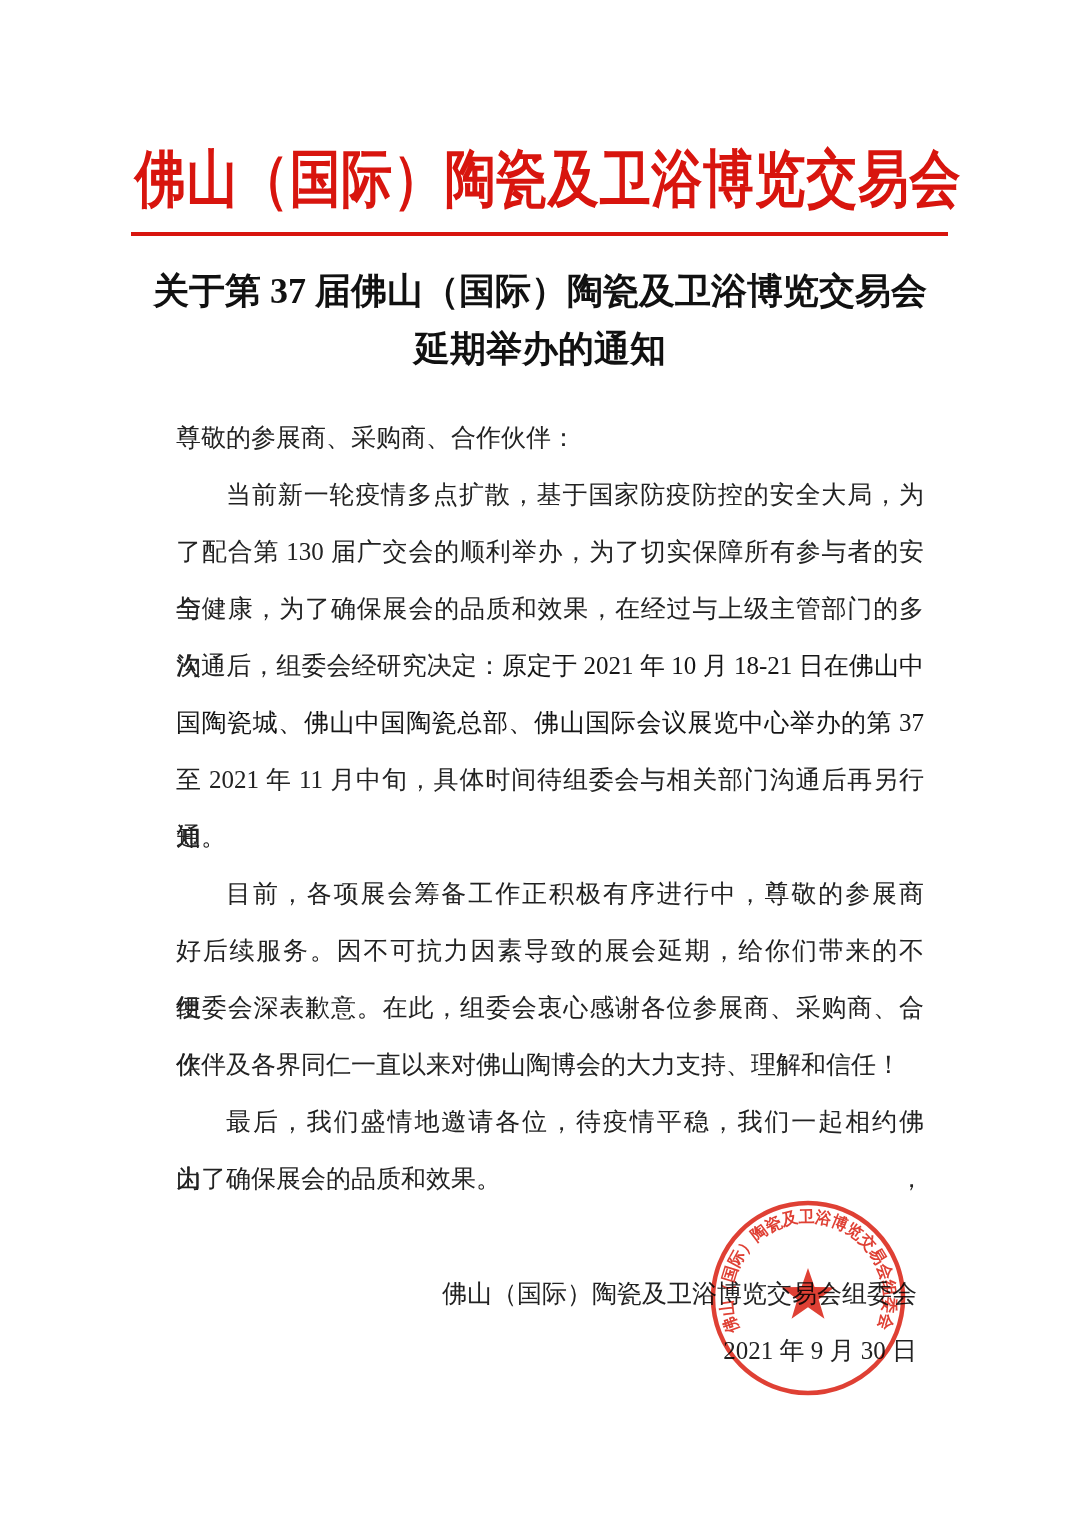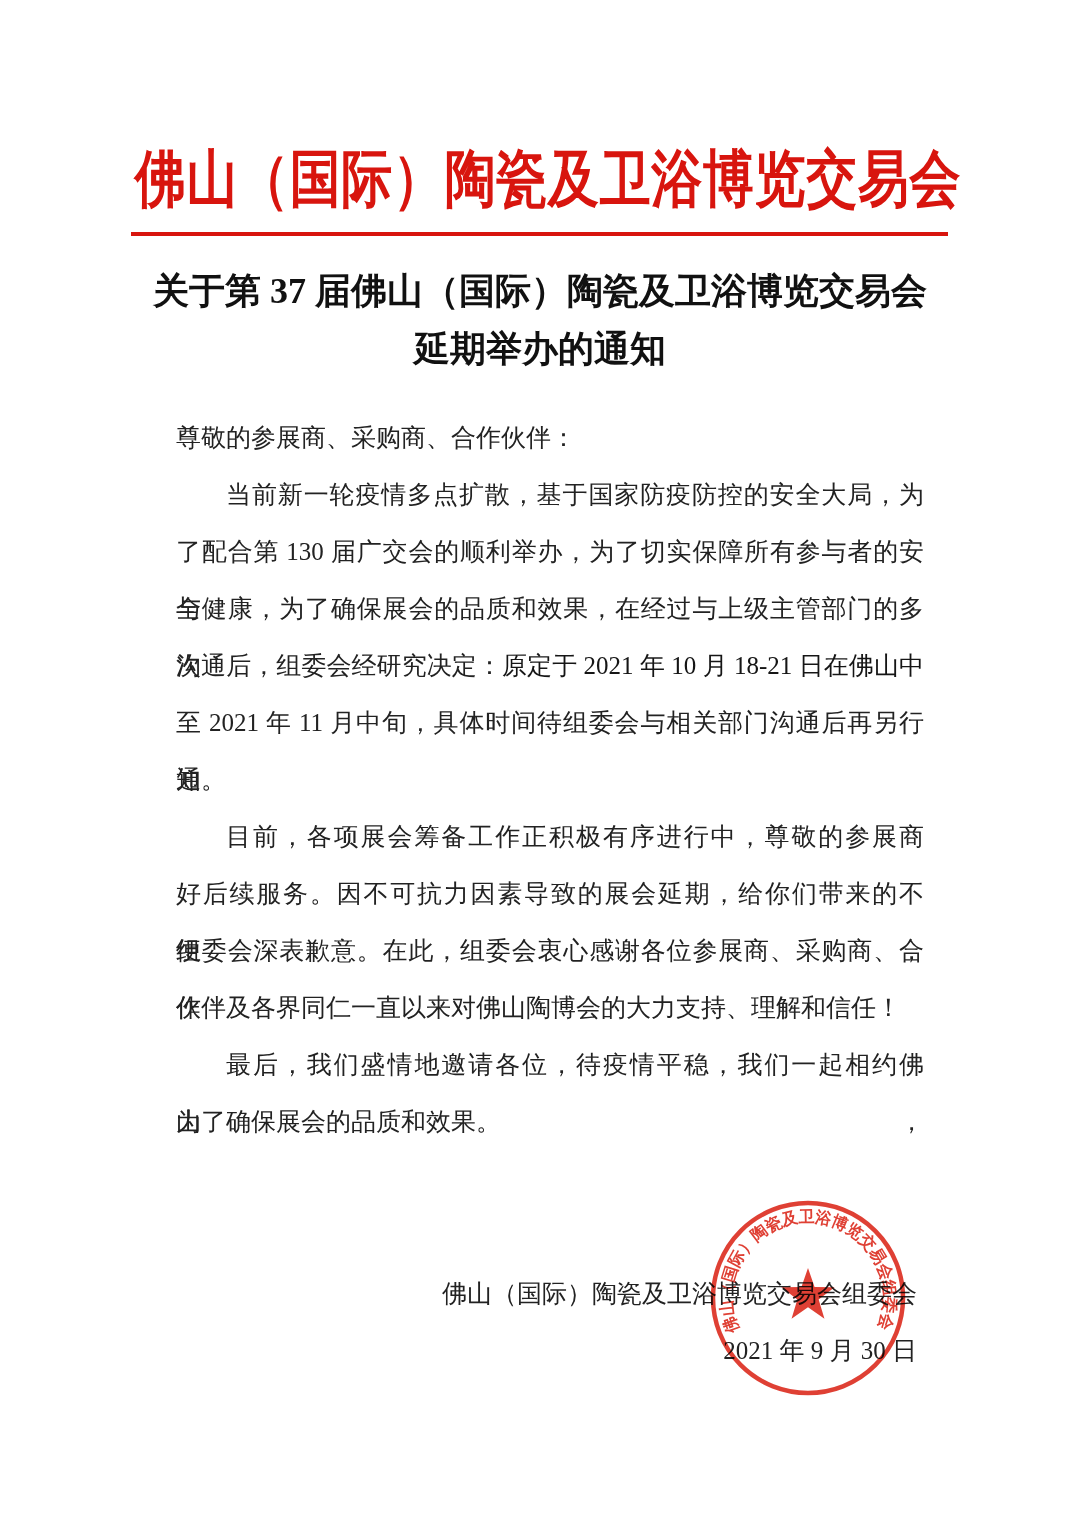--- a/index.html
+++ b/index.html
@@ -81,20 +81,21 @@
     <div>关于第 37 届佛山（国际）陶瓷及卫浴博览交易会</div>
     <div>延期举办的通知</div>
   </div>
 
   <div class="body-text">
       <div class="line"><span>尊敬的参展商、采购商、合作伙伴：</span></div>
       <div class="line just ind"><span>当前新一轮疫情多点扩散，基于国家防疫防控的安全大局，为</span></div>
       <div class="line just"><span>了配合第 130 届广交会的顺利举办，为了切实保障所有参与者的安全</span></div>
       <div class="line just"><span>与健康，为了确保展会的品质和效果，在经过与上级主管部门的多次</span></div>
       <div class="line just"><span>沟通后，组委会经研究决定：</span><span class="b">原定于 2021 年 10 月 18-21 日在佛山中</span></div>
+      <div class="line just"><span class="b">国陶瓷城、佛山中国陶瓷总部、佛山国际会议展览中心举办的第 37</span></div>
       <div class="line just"><span>至 2021 年 11 月中旬，具体时间待组委会与相关部门沟通后再另行通</span></div>
       <div class="line"><span>知。</span></div>
       <div class="line just ind"><span>目前，各项展会筹备工作正积极有序进行中，尊敬的参展商</span></div>
       <div class="line just"><span>好后续服务。因不可抗力因素导致的展会延期，给你们带来的不便，</span></div>
       <div class="line just"><span>组委会深表歉意。在此，组委会衷心感谢各位参展商、采购商、合作</span></div>
       <div class="line"><span>伙伴及各界同仁一直以来对佛山陶博会的大力支持、理解和信任！</span></div>
       <div class="line just ind"><span>最后，我们盛情地邀请各位，待疫情平稳，我们一起相约佛山，</span></div>
       <div class="line"><span>为了确保展会的品质和效果。</span></div>
     </div>
 

